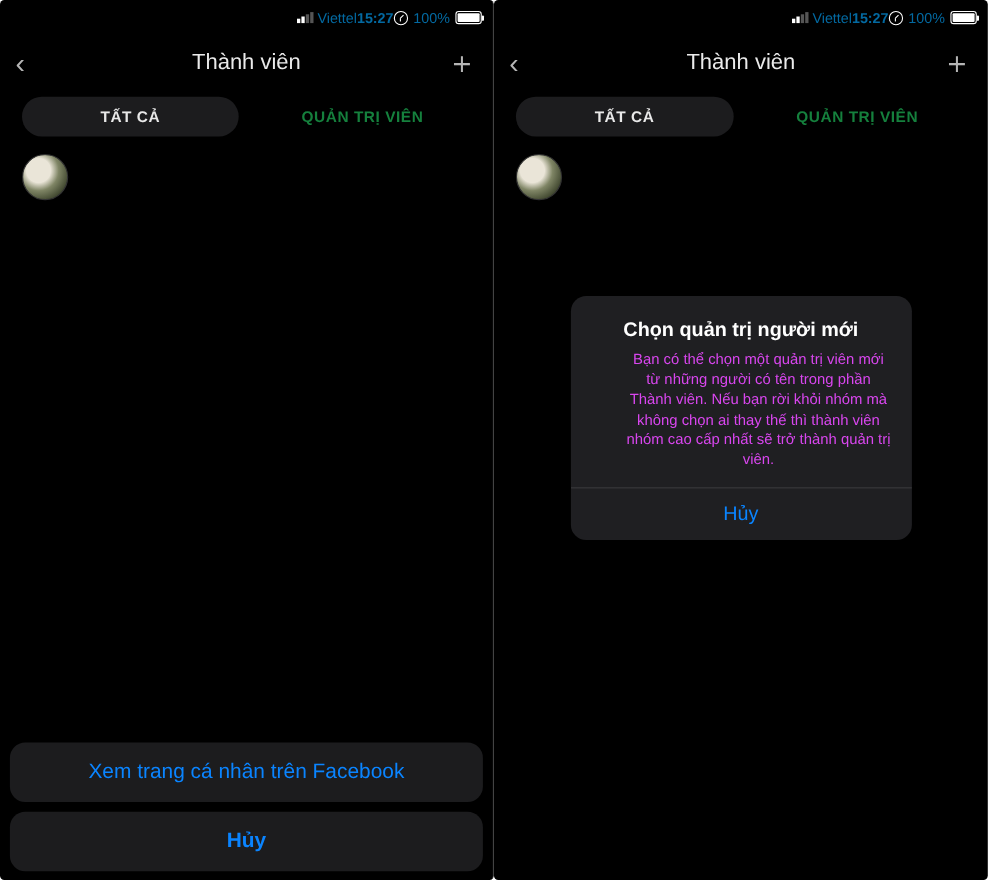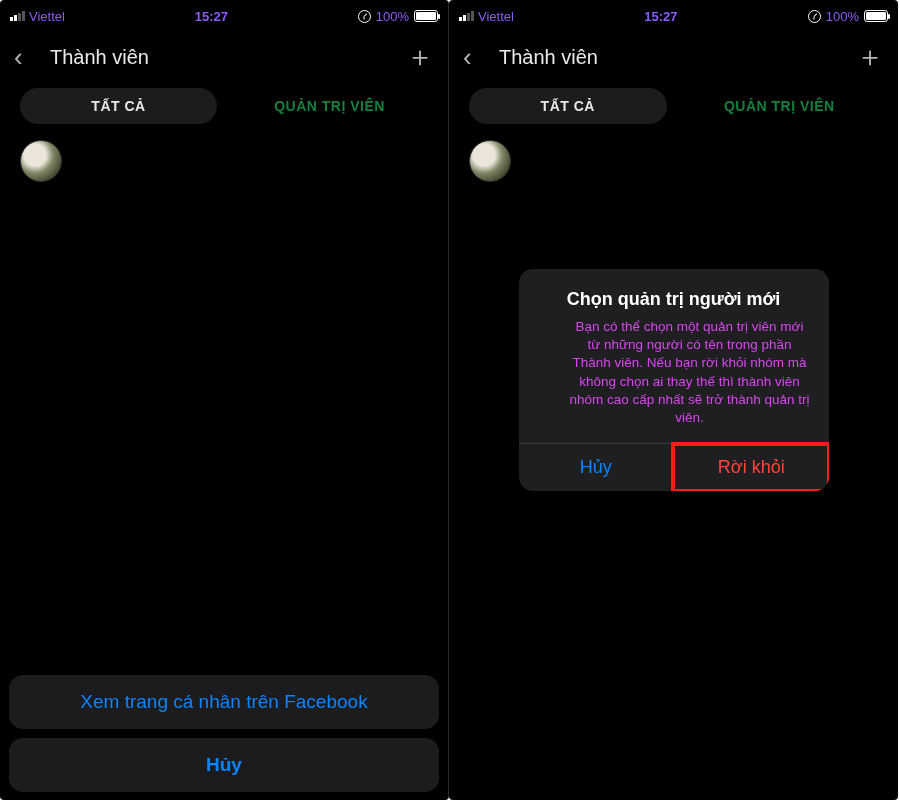--- a/index.html
+++ b/index.html
@@ -9,23 +9,23 @@
     position: relative;
     width: 449px; height: 800px;
     background: #000;
     border-radius: 4px;
     overflow: hidden;
   }
   .phone.left { border-right: 1px solid #2a2a2a; }
   
   .status-bar {
     height: 32px;
-    display: flex; align-items: center; justify-content: space-between;
+    display: flex; align-items: center; justify-content: flex-end;
     padding: 0 10px;
-    color: #8b5cf6; font-size: 13px; font-weight: 500;
+    color: #0369a1; font-size: 13px; font-weight: 500;
   }
   .status-left { display: flex; align-items: center; gap: 4px; }
   .status-right { display: flex; align-items: center; gap: 5px; }
   .signal-bars { display: inline-flex; align-items: flex-end; gap: 1px; }
   .signal-bars span { width: 3px; background: #fff; display: inline-block; }
   .signal-bars span:nth-child(1){height:4px}
   .signal-bars span:nth-child(2){height:6px}
   .signal-bars span:nth-child(3){height:8px;background:#555}
   .signal-bars span:nth-child(4){height:10px;background:#555}
   .battery { width: 24px; height: 12px; border: 1px solid #fff; border-radius: 3px; position: relative; }
@@ -36,21 +36,21 @@
   .clock-icon::before { width:4px; height:1px; transform:rotate(-45deg); }
   .clock-icon::after { width:3px; height:1px; transform:rotate(90deg); }
   
   .nav {
     height: 50px;
     display: grid; grid-template-columns: 50px 1fr 50px;
     align-items: center;
     color: #b5b5b5;
   }
   .nav .back { text-align: left; padding-left: 14px; font-size: 26px; font-weight:200; }
-  .nav .title { text-align: left; font-size: 20px; color: #eaeaea; font-weight:500; }
+  .nav .title { text-align: center; font-size: 20px; color: #eaeaea; font-weight:500; }
   .nav .add { text-align: right; padding-right: 14px; font-size: 28px; font-weight:200; }
   
   .tabs {
     display: flex; gap: 14px; padding: 6px 20px 10px;
   }
   .tab {
     flex:1;
     height: 36px; border-radius: 18px;
     display:flex; align-items:center; justify-content:center;
     font-size: 14px; font-weight:700; letter-spacing: 0.5px;
@@ -205,19 +205,18 @@
     </div>
 
     <div class="alert-backdrop">
       <div class="alert">
         <div class="alert-body">
           <div class="alert-title">Chọn quản trị người mới</div>
           <div class="alert-msg">Bạn có thể chọn một quản trị viên mới từ những người có tên trong phần Thành viên. Nếu bạn rời khỏi nhóm mà không chọn ai thay thế thì thành viên nhóm cao cấp nhất sẽ trở thành quản trị viên.</div>
         </div>
         <div class="alert-buttons">
           <div class="alert-btn">Hủy</div>
-          <div class="alert-btn destructive highlight-red">Rời khỏi</div>
         </div>
       </div>
     </div>
   </div>
 
 </div>
 
 </body></html>

